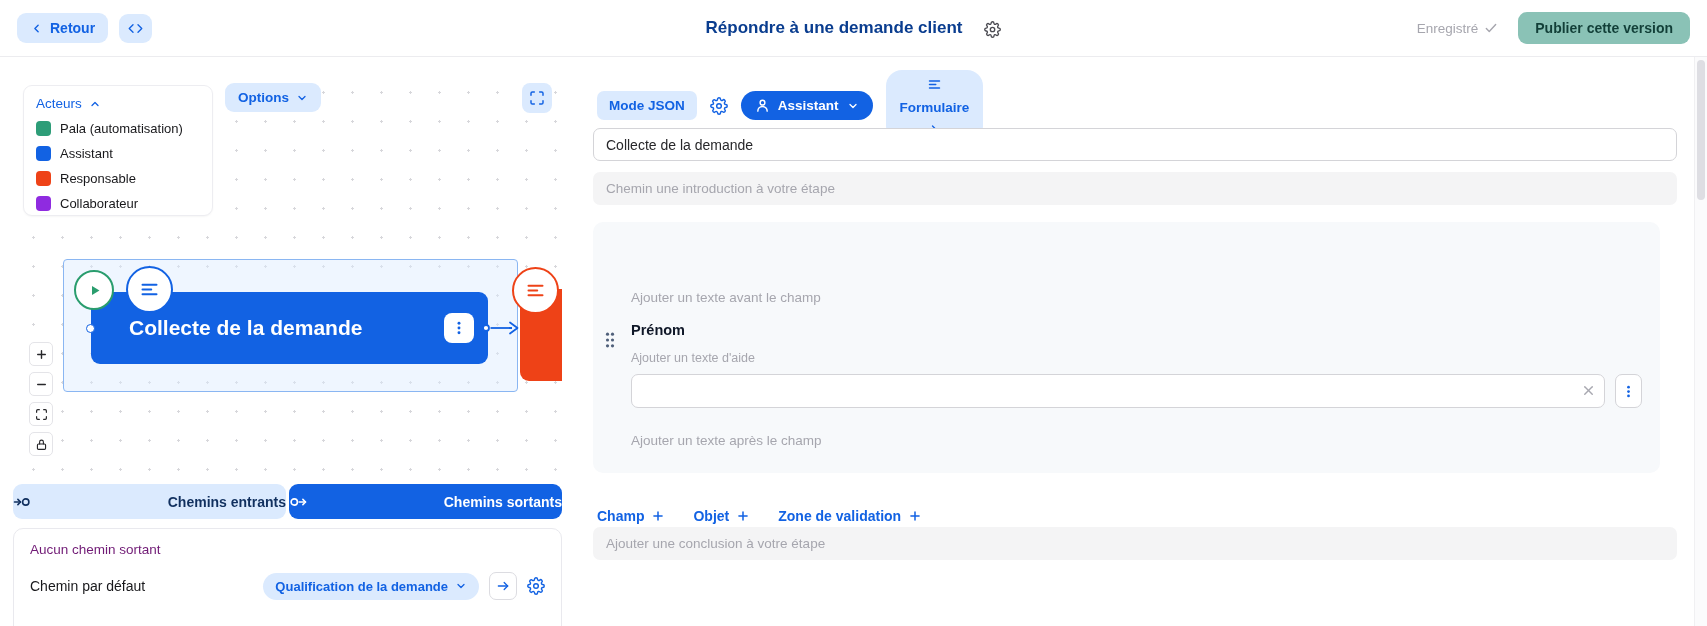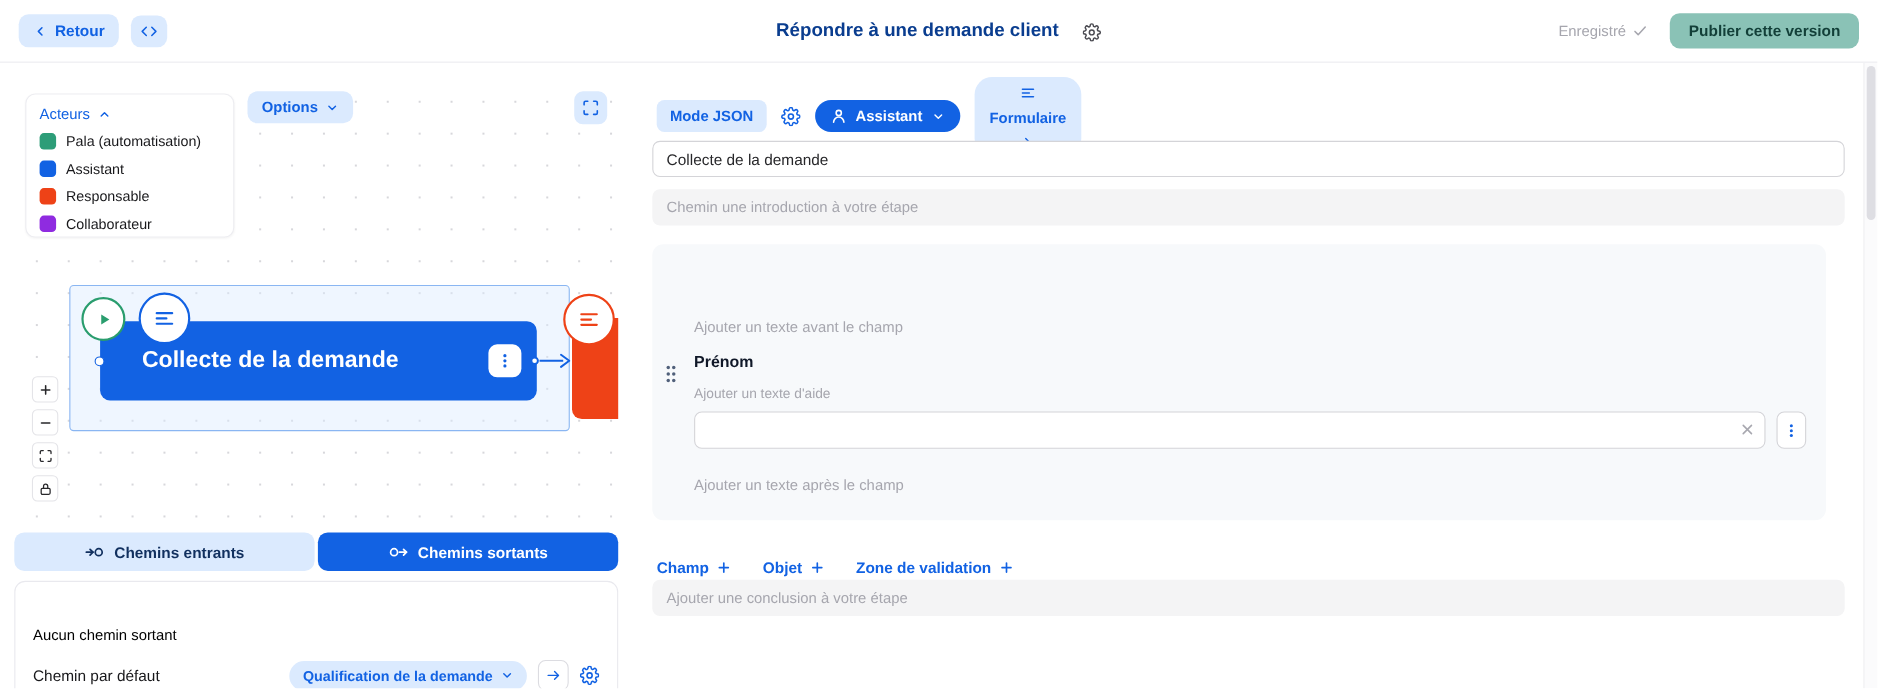--- a/index.html
+++ b/index.html
@@ -56,27 +56,27 @@
               border-radius:9px; cursor:pointer; }
   .port { position:absolute; left:73px; top:248px; width:9px; height:9px; border-radius:50%;
           background:#fff; border:1.6px solid #1262e3; }
   .edge { position:absolute; left:468px; top:242px; }
   .zoom-stack { position:absolute; left:16px; top:266px; display:flex; flex-direction:column; gap:6px; }
   .zoom-btn { width:24px; height:24px; background:#fff; border:1px solid #e4e4e8; border-radius:5px;
               color:#27272a; display:flex; align-items:center; justify-content:center; cursor:pointer; }
 
   
   .tabs { position:absolute; left:13px; top:484px; width:549px; height:35px; display:flex; gap:3px; }
-  .tab { flex:1; display:flex; align-items:center; justify-content:center; gap:9px; font-size:14px;
+  .tab { flex:1; display:flex; align-items:center; justify-content:space-between; gap:9px; font-size:14px;
          font-weight:600; border-radius:9px; border:none; cursor:pointer; font-family:inherit; }
   .tab-in { background:#dbeafe; color:#11305f; }
   .tab-out { background:#1262e3; color:#fff; }
   .paths-card { position:absolute; left:13px; top:528px; width:549px; height:112px; background:#fff;
                 border:1px solid #e9e9ee; border-radius:10px; padding:13px 16px; }
-  .empty-text { color:#000000; font-size:13.5px;margin-top:28px; }
+  .empty-text { color:#701a75; font-size:13.5px; }
   .path-row { margin-top:15px; display:flex; align-items:center; }
   .path-label { font-size:14px; color:#18181b; }
   .path-right { margin-left:auto; display:flex; align-items:center; gap:10px; }
   .pill-select { background:#dbeafe; color:#1262e3; font-size:13px; font-weight:600; border:none;
                  border-radius:15px; padding:6px 12px; display:inline-flex; align-items:center; gap:7px;
                  cursor:pointer; font-family:inherit; white-space:nowrap; }
   .sq-btn { width:28px; height:28px; background:#fff; border:1px solid #dcdce1; border-radius:7px;
             color:#1262e3; display:flex; align-items:center; justify-content:center; cursor:pointer; }
 
   

